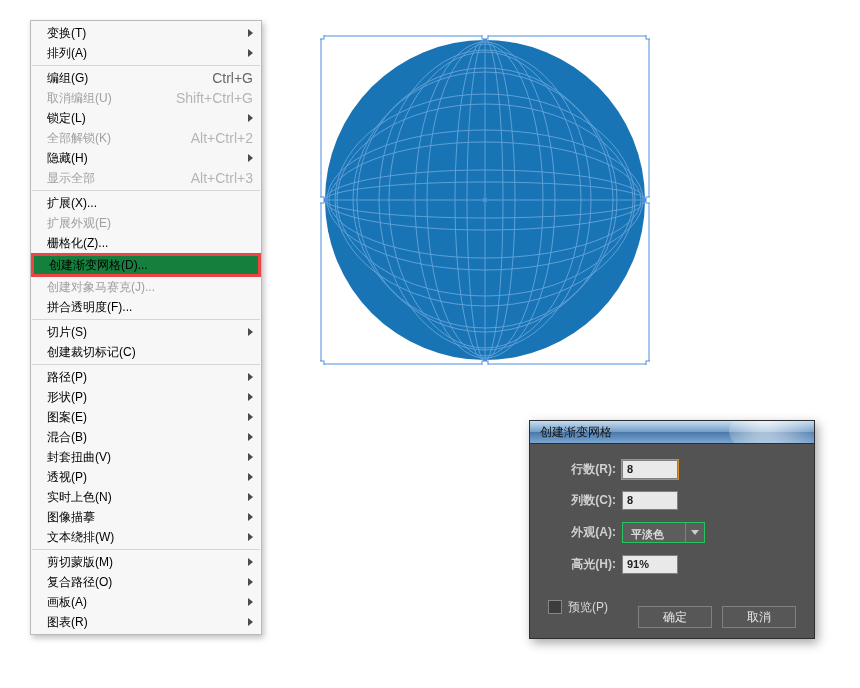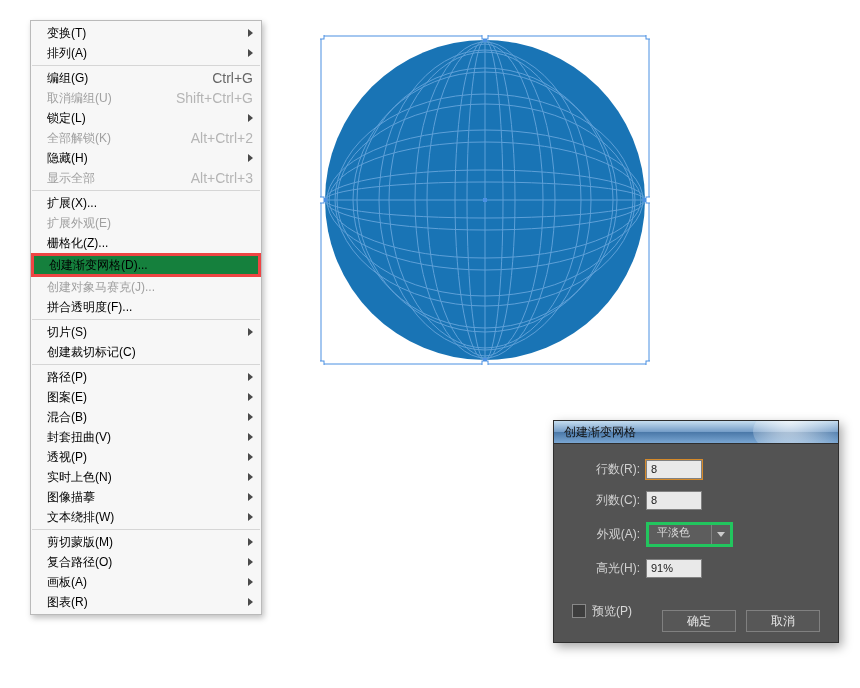--- a/index.html
+++ b/index.html
@@ -69,21 +69,21 @@
     left: 320px;
     top: 35px;
     width: 330px;
     height: 330px;
   }
   .art svg { width: 100%; height: 100%; display:block; }
 
   
   .dialog {
     position: absolute;
-    left: 553px;
+    left: 529px;
     top: 420px;
     width: 284px;
     background: #535353;
     border: 1px solid #2e2e2e;
     box-shadow: 3px 4px 10px rgba(0,0,0,0.35);
     color: #d8d8d8;
     font-size: 12px;
   }
   .dialog-title {
     position: relative;
@@ -102,20 +102,21 @@
     right:-35px; top:-20px;
     width:120px; height:60px;
     background: radial-gradient(circle at 30% 30%, rgba(255,255,255,0.7), rgba(90,140,190,0.1) 60%, transparent 70%);
     border-radius:50%;
   }
   .dialog-body { padding: 16px 18px 10px 18px; }
   .form-row {
     display: flex;
     align-items: center;
     margin-bottom: 12px;
+    font-weight: bold;
   }
   .form-label {
     width: 68px;
     text-align: right;
     margin-right: 6px;
     color: #d0d0d0;
   }
   .num-field, .pct-field {
     width: 46px;
     height: 17px;
@@ -125,22 +126,22 @@
     font-size: 11px;
     padding: 0 4px;
     line-height: 17px;
   }
   .num-field.active {
     outline: 1px solid #d68a2a;
     box-shadow: 0 0 0 1px #d68a2a;
   }
   .select {
     display: flex;
-    align-items: flex-start;
-    border: 3px solid #22c55e;
+    align-items: flex-end;
+    border: 1px solid #22c55e;
     background: #5d5d5d;
     height: 19px;
   }
   .select-text {
     padding: 0 8px;
     min-width: 46px;
     color: #dcdcdc;
     font-size: 11px;
   }
   .select-btn {
@@ -255,20 +256,25 @@
         <span class="menu-spacer"></span>
         <span class="submenu-arrow"></span>
       </div>
       <div class="menu-item">
         <span class="menu-label">创建裁切标记(C)</span>
         <span class="menu-spacer"></span>
       </div>
       <div class="menu-sep"></div>
       <div class="menu-item">
         <span class="menu-label">路径(P)</span>
+        <span class="menu-spacer"></span>
+        <span class="submenu-arrow"></span>
+      </div>
+      <div class="menu-item">
+        <span class="menu-label">形状(P)</span>
         <span class="menu-spacer"></span>
         <span class="submenu-arrow"></span>
       </div>
       <div class="menu-item">
         <span class="menu-label">图案(E)</span>
         <span class="menu-spacer"></span>
         <span class="submenu-arrow"></span>
       </div>
       <div class="menu-item">
         <span class="menu-label">混合(B)</span>

